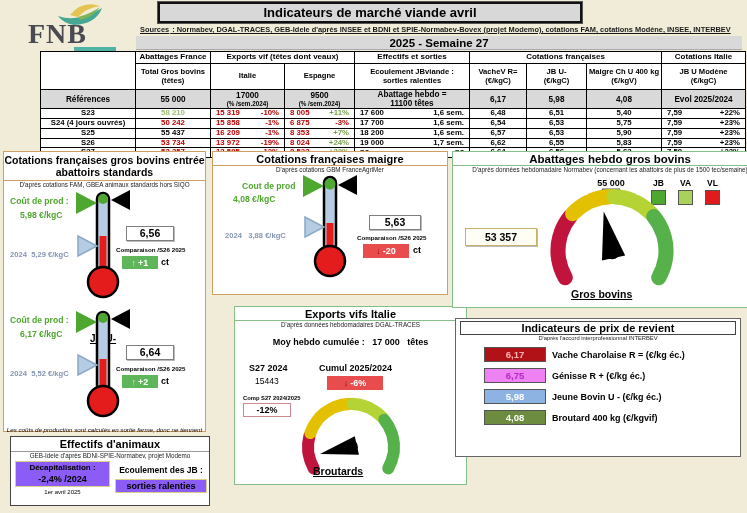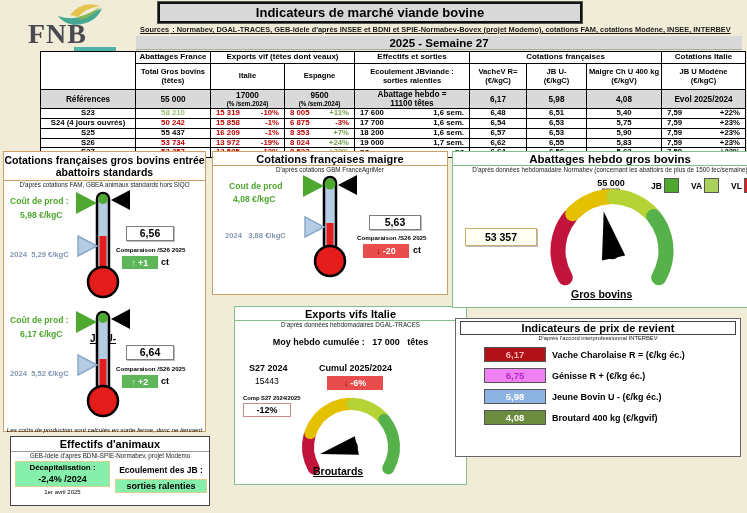--- a/index.html
+++ b/index.html
@@ -45,35 +45,35 @@
   .delta { position:absolute; display:flex; align-items:center; justify-content:center; gap:2px; font-size:9px; font-weight:bold; color:#fff; }
   .delta.up { background:#5fb65a; } .delta.up .arr { color:#c9ebc0; }
   .delta.down { background:#e84c4c; } .delta.down .arr { color:#8b0000; }
   .delta-unit { position:absolute; font-size:9px; font-weight:bold; color:#000; }
   .thermo-name { position:absolute; font-size:10px; font-weight:bold; text-decoration:underline; text-align:center; width:80px;margin-top:40px; }
   .note { font-size:6.2px; font-style:italic; text-align:center; line-height:1.25; }
 
   
   #panel-effectifs { left:10px; top:436px; width:200px; height:70px; border:1.2px solid #444; }
   #panel-effectifs .p-title { font-size:11px; border-bottom:1px solid #999; padding:1px 0; }
-  .ybox { border:1.2px solid #ddd088; background:#86efac; font-weight:bold; text-align:center; }
+  .ybox { border:1.2px solid #ddd088; background:#8b5cf6; font-weight:bold; text-align:center; }
 
   
   #panel-maigre { left:212px; top:151px; width:236px; height:144px; border:1.5px solid #cf9f63; }
   #panel-maigre .p-title { font-size:11px; padding-top:1px; border-bottom:1px solid #cf9f63; }
 
   
   #panel-exports { left:215px; top:306px; width:233px; height:179px; border:1.5px solid #86bf8a;margin-left:19px; }
   #panel-exports .p-title { font-size:11px; padding-top:1px; border-bottom:1px solid #86bf8a; }
 
   
   #panel-abattages { left:452px; top:151px; width:316px; height:157px; border:1.5px solid #86bf8a; }
   #panel-abattages .p-title { font-size:11.5px; padding-top:1px; border-bottom:1px solid #86bf8a; }
   .legend { position:absolute; display:flex; gap:12px; }
-  .legend .litem { display:flex; flex-direction:row; align-items:center; gap:2px; font-size:8.5px; font-weight:bold; }
+  .legend .litem { display:flex; flex-direction:column; align-items:center; gap:2px; font-size:8.5px; font-weight:bold; }
   .legend .sq { width:15px; height:15px; border:1px solid #555; }
 
   
   #panel-prix { left:455px; top:318px; width:286px; height:139px; border:1.2px solid #666; }
   #panel-prix .p-title { font-size:11px; border:1px solid #444; margin:2px 4px 0 4px; }
   .prix-row { display:flex; align-items:center; gap:6px; margin:6px 0 0 28px; }
   .prix-box { width:62px; height:15px; display:flex; align-items:center; justify-content:center; font-size:9.5px; font-weight:bold; border:1px solid #555; }
   .prix-label { font-size:9px; font-weight:bold; }
   #prix-footer { text-align:center; font-size:11px; font-weight:bold; text-decoration:underline; margin-top:5px; }
 
@@ -84,21 +84,21 @@
 
 <div class="abs" id="logo-fnb">
   <svg class="abs" style="left:50px;top:0" width="56" height="24" viewBox="0 0 56 24">
     <path d="M14,13 Q26,-2 44,4 Q30,6 22,15 Z" fill="#e4c44f"></path>
     <path d="M2,14 Q22,21 46,6 Q40,22 18,23 Q7,21 2,14 Z" fill="#46a893"></path>
     <path d="M22,15 Q34,12 44,5 Q36,16 24,18 Z" fill="#7fb554"></path>
   </svg>
   <div id="logo-text">FNB</div>
   <div id="logo-bar"></div>
 </div>
-<div class="abs" id="title-box">Indicateurs de marché viande bovine</div>
+<div class="abs" id="title-box">Indicateurs de marché viande avril</div>
 <div class="abs" id="sources-line"><u>Sources</u><span> : Normabev, DGAL-TRACES, GEB-Idele d'après INSEE et BDNI et SPIE-Normabev-Bovex (projet Modemo), cotations FAM, cotations Modène, INSEE, INTERBEV</span></div>
 <div class="abs" id="week-band">2025 - Semaine 27</div>
 
 <table class="abs" id="market-table">
   <colgroup>
     <col style="width:95px">
       <col style="width:75px">
       <col style="width:74px">
       <col style="width:70px">
       <col style="width:115px">
@@ -264,21 +264,21 @@
   </div>
   <div class="abs" style="left:4px;top:52px;width:95px;text-align:center;font-size:6px">1er avril 2025</div>
   <div class="abs" style="left:104px;top:28px;width:92px;text-align:center;font-size:8.5px;font-weight:bold">Ecoulement des JB :</div>
   <div class="abs ybox" style="left:104px;top:42px;width:92px;height:14px;font-size:9px;line-height:13px">sorties ralenties</div>
 </div>
 
 <div class="panel" id="panel-maigre">
   <div class="p-title">Cotations françaises maigre</div>
   <div class="p-sub">D'après cotations GBM FranceAgriMer</div>
   <div class="thermo-block" style="height:118px">
-    <div class="cost-label" style="left:16px;top:8px">Cout de prod</div>
+    <div class="cost-label" style="left:29px;top:8px">Cout de prod</div>
     <div class="cost-label" style="left:20px;top:21px">4,08 €/kgC</div>
     <div class="y2024" style="left:12px;top:58px"><span>2024</span>&nbsp;&nbsp;&nbsp;<span>3,88 €/kgC</span></div>
     <svg class="abs" style="left:86px;top:0" width="62" height="108" viewBox="0 0 62 108">
       <rect x="25" y="4" width="12" height="74" rx="6" fill="#b6cce2" stroke="#000" stroke-width="2.5"></rect>
       <rect x="27.5" y="50" width="7" height="34" fill="#e51c1c"></rect>
       <circle cx="31" cy="88" r="15" fill="#e51c1c" stroke="#000" stroke-width="2.5"></circle>
       <circle cx="31" cy="11" r="5.5" fill="#4ea72e"></circle>
       <polygon points="4,2 4,24 25,13" fill="#4ea72e"></polygon>
       <polygon points="58,2 58,22 39,12" fill="#000"></polygon>
       <polygon points="6,44 6,64 25,54" fill="#b6cce2" stroke="#8aa8c8" stroke-width="1.5"></polygon>

